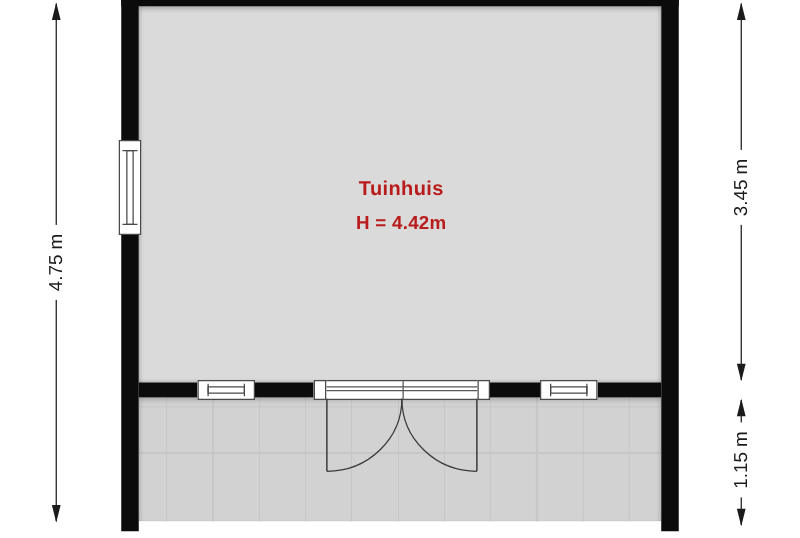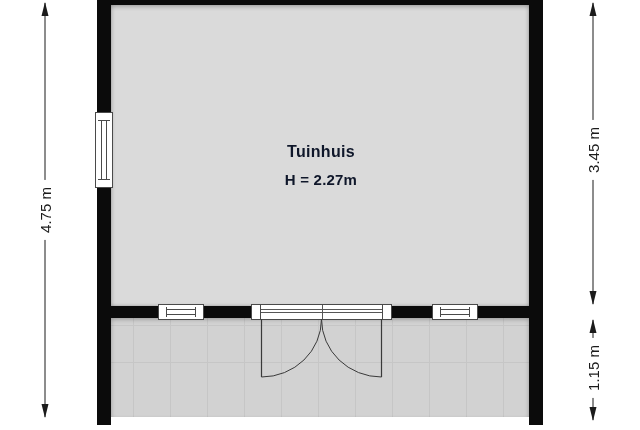--- a/index.html
+++ b/index.html
@@ -54,21 +54,21 @@
     border:1px solid #4a4a4a;box-sizing:border-box;}
   .door-frame .post-l{left:-1px;}
   .door-frame .post-r{right:-1px;}
   .door-frame .track{position:absolute;left:9px;right:9px;height:1px;background:#565656;}
   .door-frame .track1{top:4px;}
   .door-frame .track2{top:7px;}
   .door-frame .divider{position:absolute;left:50%;top:0;bottom:0;width:1px;background:#565656;}
   
   svg.overlay{position:absolute;left:0;top:0;pointer-events:none;}
   
-  .room-label{position:absolute;transform:translate(-50%,-50%);color:#0f172a;
+  .room-label{position:absolute;transform:translate(-50%,-50%);color:#b91c1c;
     white-space:nowrap;text-align:center;}
   .lbl-tuinhuis{font-size:16px;font-weight:700;letter-spacing:.3px;}
   .lbl-height{font-size:15px;font-weight:700;letter-spacing:.2px;}
   .lbl-overkapping{font-size:17px;font-weight:700;letter-spacing:.3px;}
   .dim-label{position:absolute;transform:translate(-50%,-50%) rotate(-90deg);
     font-size:15px;color:#1b1b1b;white-space:nowrap;background:#fff;padding:0 7px;}
 </style>
 </head>
 <body>
 
@@ -123,18 +123,18 @@
     <line x1="593" y1="3" x2="593" y2="304" stroke="#1b1b1b" stroke-width="1"></line>
     <polygon points="593,2 589.5,16 596.5,16" fill="#1b1b1b"></polygon>
     <polygon points="593,305 589.5,291 596.5,291" fill="#1b1b1b"></polygon>
 
     <line x1="593" y1="320" x2="593" y2="420" stroke="#1b1b1b" stroke-width="1"></line>
     <polygon points="593,319 589.5,333 596.5,333" fill="#1b1b1b"></polygon>
     <polygon points="593,421 589.5,407 596.5,407" fill="#1b1b1b"></polygon>
   </svg>
 
   <div class="room-label lbl-tuinhuis" style="left:321px;top:152px">Tuinhuis</div>
-  <div class="room-label lbl-height" style="left:321px;top:179px">H = 2.27m</div>
+  <div class="room-label lbl-height" style="left:321px;top:179px">H = 4.42m</div>
 
   <div class="dim-label" style="left:45px;top:210px">4.75 m</div>
   <div class="dim-label" style="left:593px;top:150px">3.45 m</div>
   <div class="dim-label" style="left:593px;top:368px">1.15 m</div>
 </div>
 
 </body></html>

